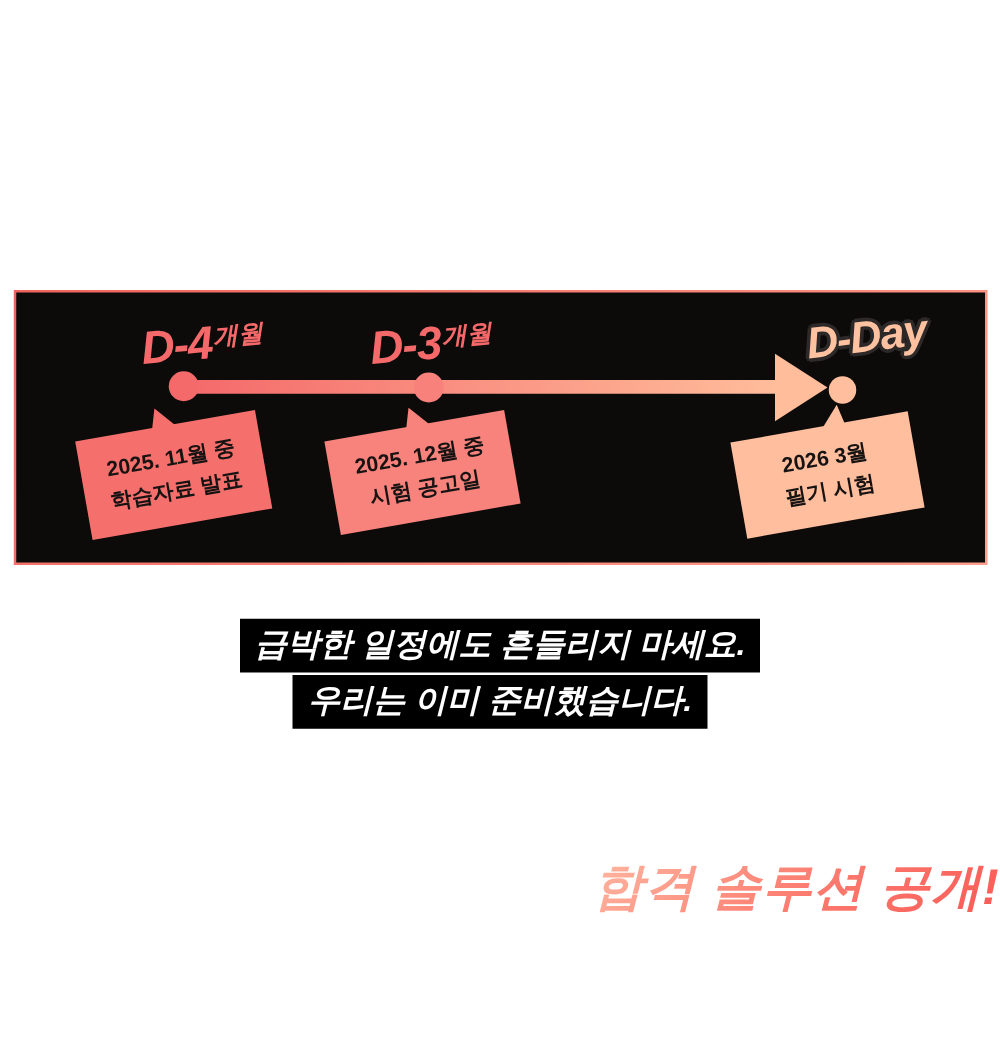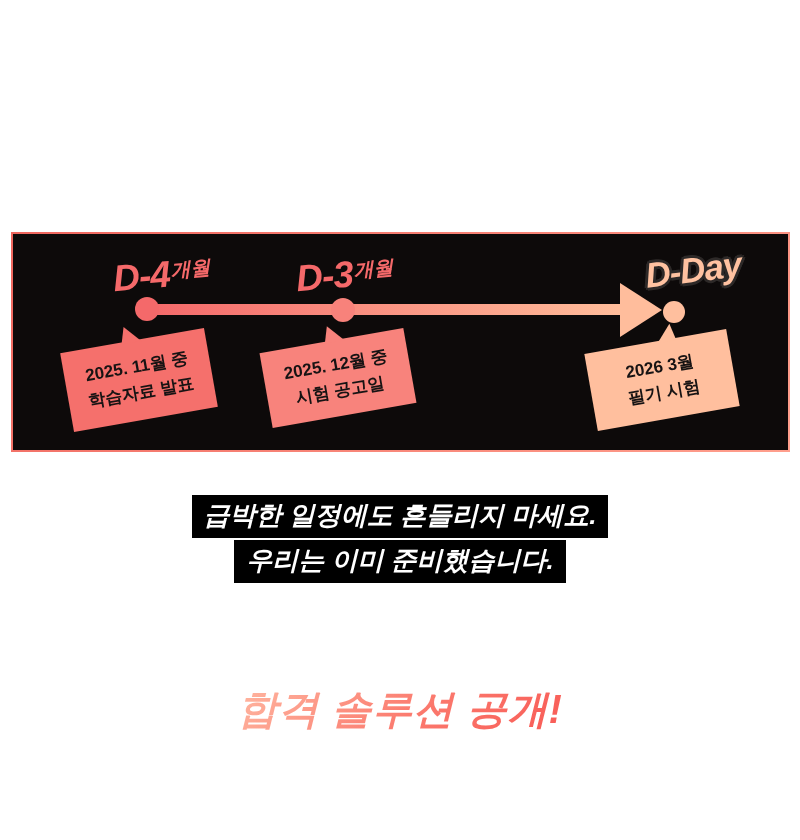--- a/index.html
+++ b/index.html
@@ -54,21 +54,21 @@
 
   
   .headline-row { position:absolute; left:0; right:0; text-align:center; }
   .headline-row.r1 { top:495px; }
   .headline-row.r2 { top:540px; }
   .hl { display:inline-block; background:#000000; color:#ffffff;
         font-weight:bold; font-style:italic; font-size:26px;
         padding:3px 12px 5px 12px; white-space:nowrap; }
 
   
-  .cta-row { position:absolute; left:0; right:0; top:682px; text-align:center; }
+  .cta-row { position:absolute; left:0; right:0; top:682px; text-align:right; }
   .cta { display:inline-block; font-weight:bold; font-style:italic; font-size:40px;
          letter-spacing:1px; white-space:nowrap; color:#f85a55;
          background:linear-gradient(135deg,#ffb8a2 0%,#fb7a6e 55%,#f85a55 100%);
          -webkit-background-clip:text; background-clip:text;
          -webkit-text-fill-color:transparent; }
 </style>
 </head>
 <body>
 
 <div class="stage">

